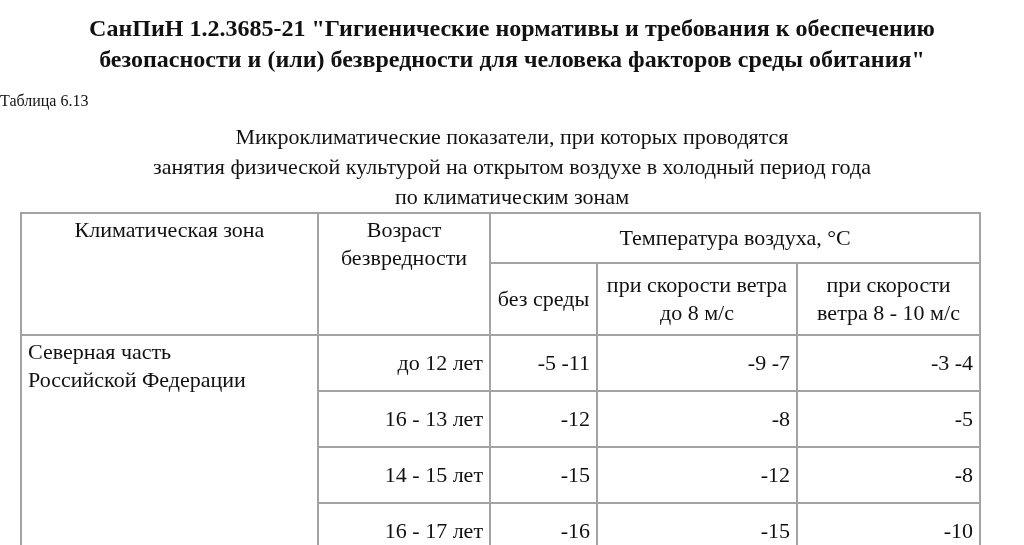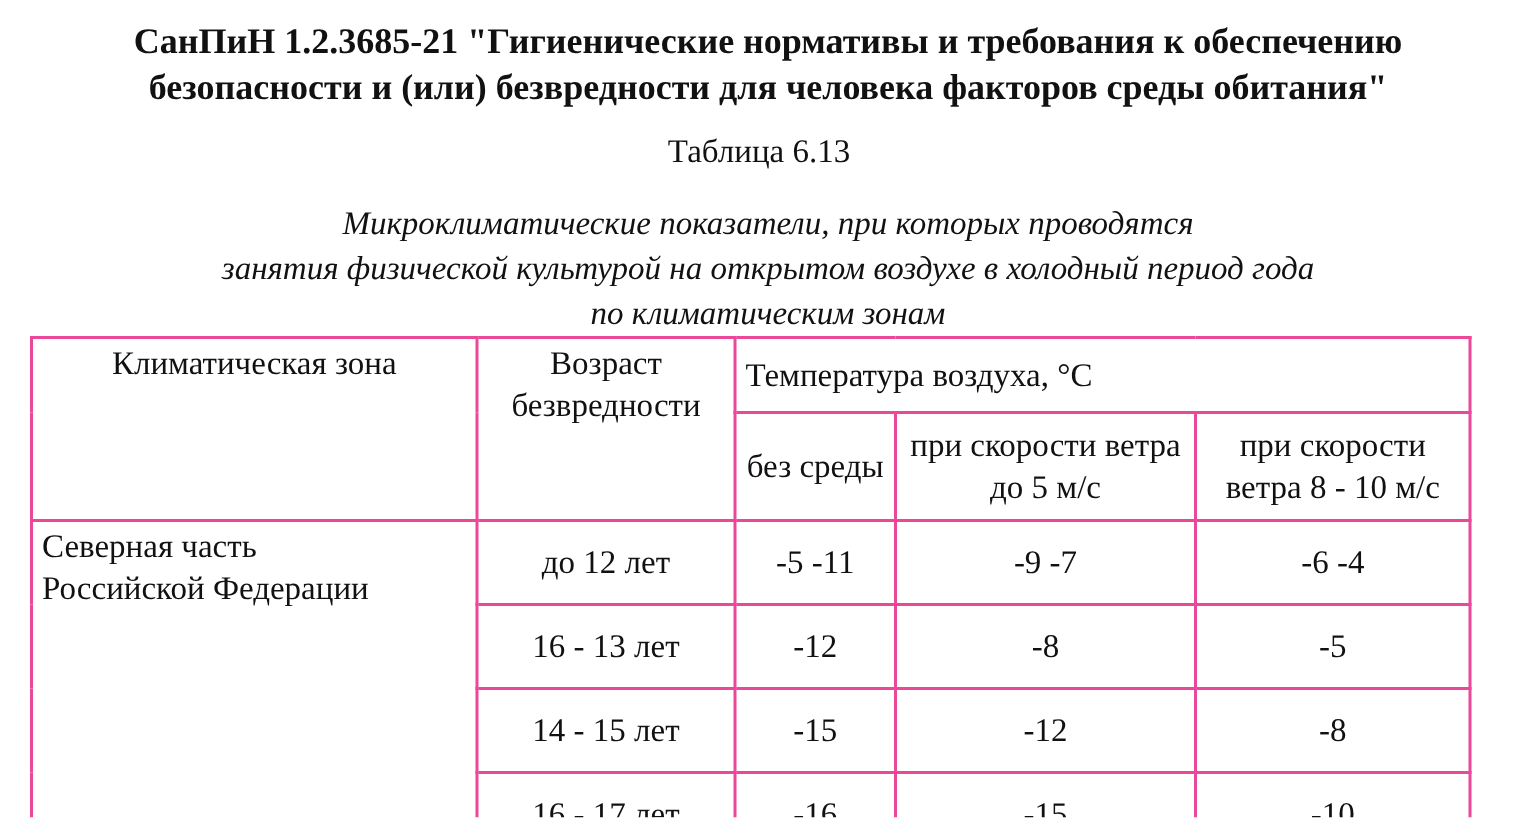--- a/index.html
+++ b/index.html
@@ -20,72 +20,71 @@
     padding-top: 13px;
     text-align: center;
     font-weight: bold;
     font-size: 24px;
     line-height: 31px;
     white-space: pre-line;
   }
   .table-label {
     margin-top: 13px;
     padding-right: 12px;
-    text-align: center;
-    font-size: 22px;
+    text-align: left;
+    font-size: 16px;
     line-height: 26px;
   }
   .subtitle {
-    margin-top: 20px;
+    margin-top: 8px;
     text-align: center;
     font-size: 22px;
     line-height: 30px;
     white-space: pre-line;
-    font-style: italic;
   }
   table.climate-table {
     margin-left: 20px;
     margin-top: 0;
     border-collapse: collapse;
     table-layout: fixed;
     width: 959px;
   }
   table.climate-table th,
   table.climate-table td {
-    border: 2px solid #ec4899;
+    border: 2px solid #a3a3a3;
     font-size: 22px;
     font-weight: normal;
     padding: 2px 6px;
     white-space: pre-line;
     line-height: 28px;
   }
   th.th-top {
     vertical-align: top;
     text-align: center;
     padding-top: 10px;
   }
   th.th-group {
     height: 44px;
     vertical-align: middle;
-    text-align: left;
+    text-align: center;
   }
   th.th-sub {
     height: 66px;
     vertical-align: middle;
     text-align: center;
   }
   td.zone-cell {
     vertical-align: top;
     text-align: left;
     padding: 6px 10px;
     line-height: 31px;
   }
   td.data-cell {
     height: 50px;
-    text-align: center;
+    text-align: right;
     vertical-align: middle;
     border-radius: 20px;
   }
 </style>
 </head>
 <body>
 
 <div class="page">
 
   <div class="doc-title">СанПиН 1.2.3685-21 "Гигиенические нормативы и требования к обеспечению
@@ -108,33 +107,33 @@
     <thead>
       <tr>
         <th class="th-top" rowspan="2">Климатическая зона</th>
         <th class="th-top" rowspan="2">Возраст
 безвредности</th>
         <th class="th-group" colspan="3">Температура воздуха, °С</th>
       </tr>
       <tr>
         <th class="th-sub">без среды</th>
         <th class="th-sub">при скорости ветра
-до 5 м/с</th>
+до 8 м/с</th>
         <th class="th-sub">при скорости
 ветра 8 - 10 м/с</th>
       </tr>
     </thead>
     <tbody>
       <tr>
         <td class="zone-cell" rowspan="4">Северная часть
 Российской Федерации</td>
         <td class="data-cell">до 12 лет</td>
         <td class="data-cell">-5 -11</td>
         <td class="data-cell">-9 -7</td>
-        <td class="data-cell">-6 -4</td>
+        <td class="data-cell">-3 -4</td>
       </tr>
       <tr>
         <td class="data-cell">16 - 13 лет</td>
         <td class="data-cell">-12</td>
         <td class="data-cell">-8</td>
         <td class="data-cell">-5</td>
       </tr>
       <tr>
         <td class="data-cell">14 - 15 лет</td>
         <td class="data-cell">-15</td>

